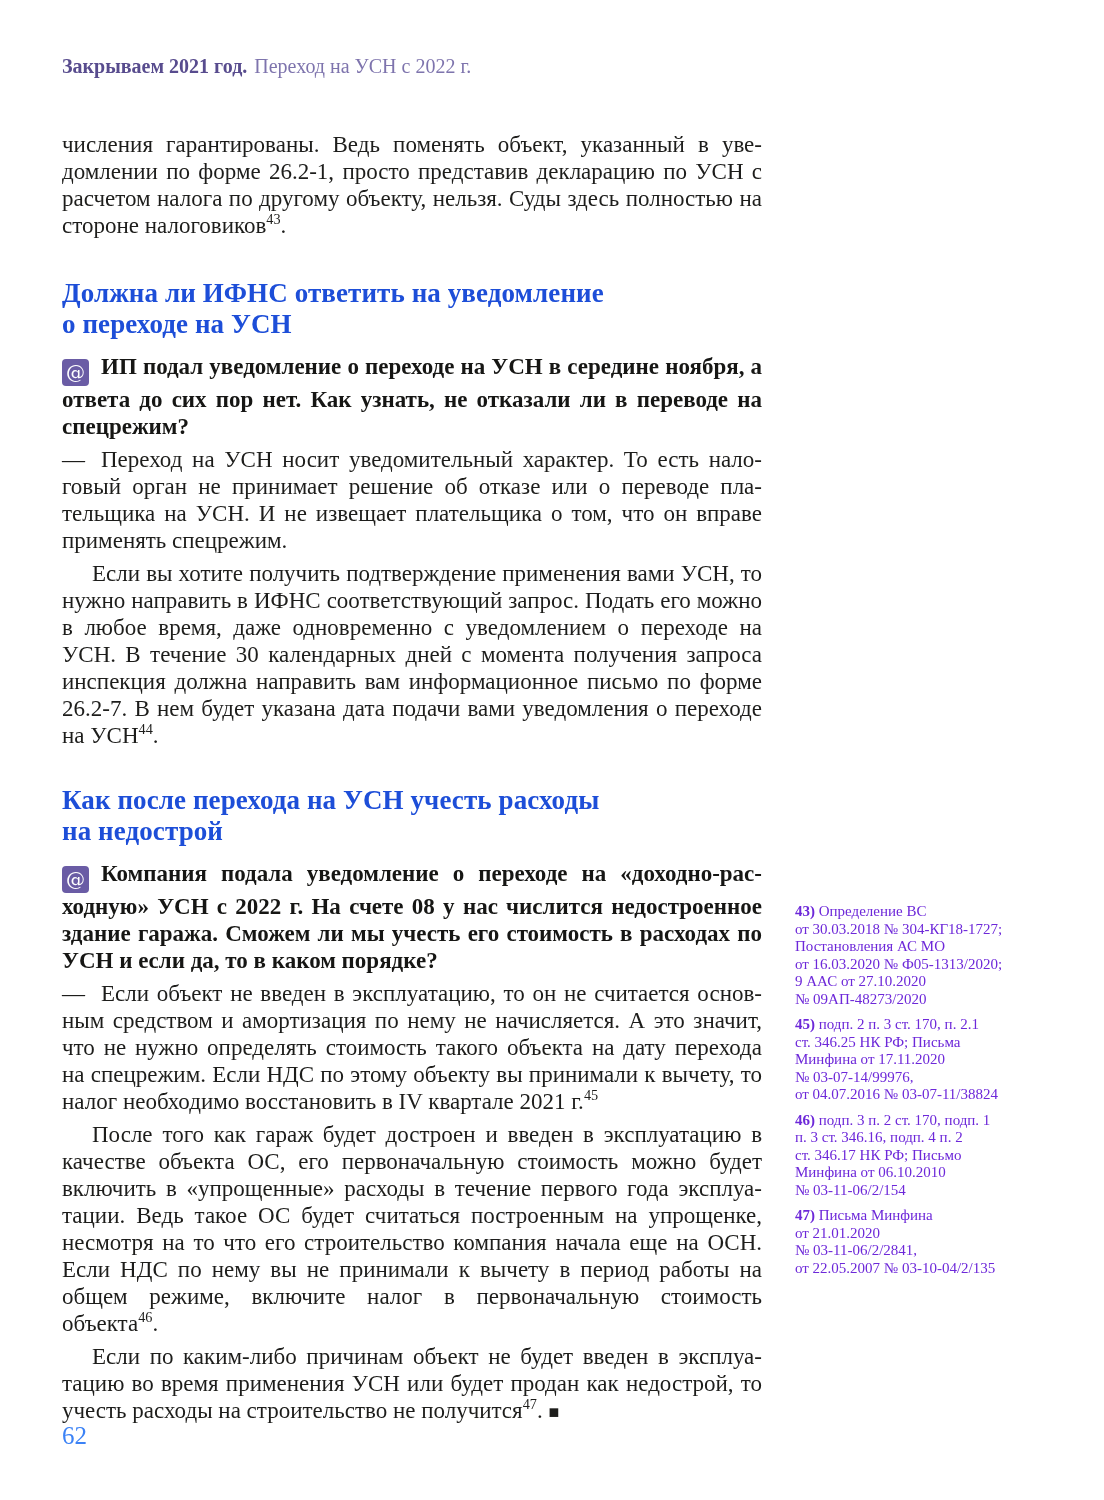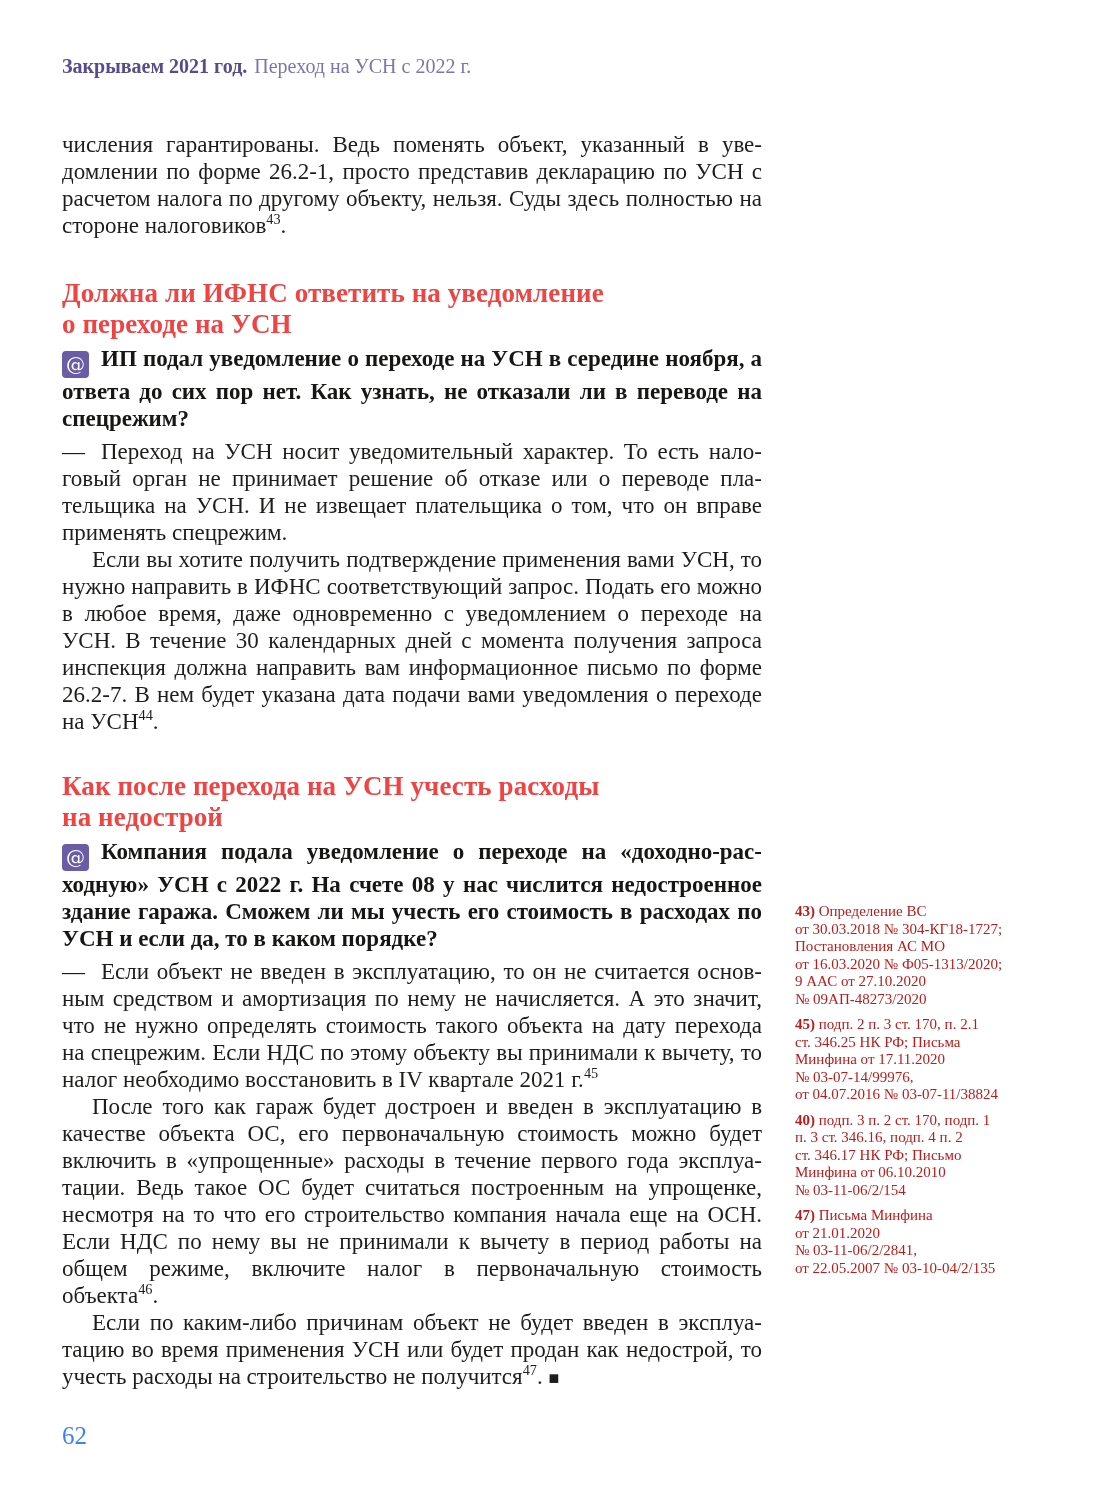--- a/index.html
+++ b/index.html
@@ -18,45 +18,45 @@
   .main-col{
     position:absolute;left:62px;top:131px;width:700px;
   }
   p{margin:0;}
   .body-p{
     font-size:23px;line-height:27px;text-align:justify;color:#1d1d1b;
   }
   .indent{text-indent:30px;}
   .dash{margin-right:16px;}
   h2.sec-head{
-    margin:0;font-size:27px;line-height:31px;font-weight:bold;color:#ef4444;
+    margin:0;font-size:27px;line-height:31px;font-weight:bold;color:#1d4ed8;
     white-space:pre-line;letter-spacing:0.1px;
   }
   .sec-head.first{margin-top:39px;}
   .sec-head.second{margin-top:36px;}
   .question{
     font-size:23px;line-height:27px;font-weight:bold;text-align:justify;
-    margin-top:5px;color:#161614;
+    margin-top:13px;color:#161614;
   }
   .question .q-text{font-weight:bold;}
   .answer{margin-top:6px;}
-  .answer + .answer{margin-top:0;}
+  .answer + .answer{margin-top:6px;}
   .at-icon{
     display:inline-block;width:27px;height:27px;border-radius:4px;
     background:#6a5ca5;color:#ffffff;text-align:center;line-height:27px;
     font-size:19px;font-weight:normal;margin-right:12px;vertical-align:-5px;
     font-family:"DejaVu Serif",serif;
   }
   sup.fn-ref{
     font-size:0.62em;line-height:0;vertical-align:super;letter-spacing:0;
   }
   .endmark{font-size:0.78em;}
   .footnotes{
     position:absolute;left:795px;top:903px;width:250px;
-    font-size:15px;line-height:17.5px;color:#b91c1c;
+    font-size:15px;line-height:17.5px;color:#6d28d9;
   }
   .fn{margin:0 0 8px 0;}
   .fn-num{font-weight:bold;}
   .fn-text{white-space:pre-line;}
   .pageno{
     position:absolute;left:62px;top:1422px;font-size:25px;color:#3b82f6;
   }
 </style>
 </head>
 <body>
@@ -96,21 +96,21 @@
 от 30.03.2018 № 304-КГ18-1727;
 Постановления АС МО
 от 16.03.2020 № Ф05-1313/2020;
 9 ААС от 27.10.2020
 № 09АП-48273/2020</span></div>
   <div class="fn"><span class="fn-num">45)</span> <span class="fn-text">подп. 2 п. 3 ст. 170, п. 2.1
 ст. 346.25 НК РФ; Письма
 Минфина от 17.11.2020
 № 03-07-14/99976,
 от 04.07.2016 № 03-07-11/38824</span></div>
-  <div class="fn"><span class="fn-num">40)</span> <span class="fn-text">подп. 3 п. 2 ст. 170, подп. 1
+  <div class="fn"><span class="fn-num">46)</span> <span class="fn-text">подп. 3 п. 2 ст. 170, подп. 1
 п. 3 ст. 346.16, подп. 4 п. 2
 ст. 346.17 НК РФ; Письмо
 Минфина от 06.10.2010
 № 03-11-06/2/154</span></div>
   <div class="fn"><span class="fn-num">47)</span> <span class="fn-text">Письма Минфина
 от 21.01.2020
 № 03-11-06/2/2841,
 от 22.05.2007 № 03-10-04/2/135</span></div>
 </aside>
 

